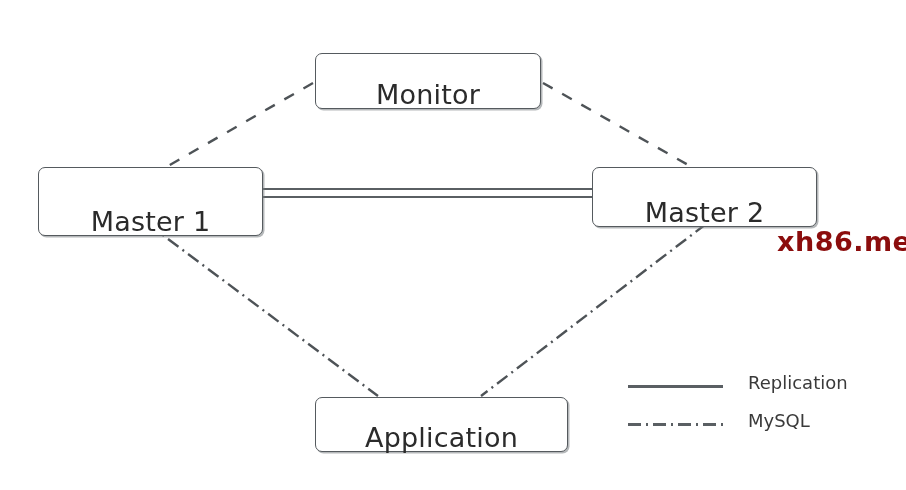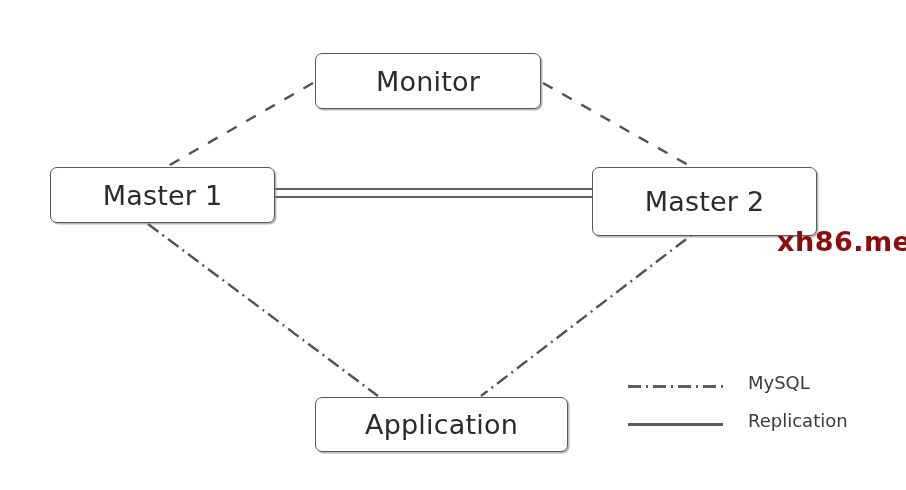--- a/index.html
+++ b/index.html
@@ -25,34 +25,34 @@
     height: 490px;
   }
   .node-box {
     position: absolute;
     box-sizing: border-box;
     border: 1.6px solid #555a5e;
     border-radius: 7px;
     background: #ffffff;
     box-shadow: 1.5px 1.5px 0 0 rgba(120,125,130,0.55);
     display: flex;
-    align-items: center;
+    align-items: flex-end;
     justify-content: center;
   }
   .node-label {
     font-family: "DejaVu Sans", sans-serif;
     font-size: 27px;
     color: #2b2b2b;
     letter-spacing: 0.2px;
     line-height: 1;
     white-space: nowrap;
   }
   #node-monitor   { left: 315px; top: 53px;  width: 226px; height: 56px; }
-  #node-master-1  { left: 50px;  top: 167px; width: 225px; height: 56px; }
-  #node-master-2  { left: 592px; top: 167px; width: 225px; height: 69px; }
+  #node-master-1  { left: 38px;  top: 167px; width: 225px; height: 69px; }
+  #node-master-2  { left: 592px; top: 167px; width: 225px; height: 60px; }
   #node-application { left: 315px; top: 397px; width: 253px; height: 55px; }
 
   #watermark {
     position: absolute;
     left: 777px;
     top: 226px;
     font-family: "DejaVu Sans", sans-serif;
     font-size: 27px;
     font-weight: bold;
     color: #8b0d0d;
@@ -125,30 +125,30 @@
     <span class="node-label">Application</span>
   </div>
 
   <div id="watermark">xh86.me</div>
 
   <div id="legend">
 
     <div class="legend-row">
       <span class="legend-sample">
         <svg width="95" height="5" viewBox="0 0 95 5" xmlns="http://www.w3.org/2000/svg">
-          <line x1="0" y1="2.5" x2="95" y2="2.5" stroke="#5a5f63" stroke-width="3" stroke-dasharray="13 5 2 5"></line>
+          <line x1="0" y1="2.5" x2="95" y2="2.5" stroke="#5a5f63" stroke-width="3"></line>
         </svg>
       </span>
-      <span class="legend-text">MySQL</span>
+      <span class="legend-text">Replication</span>
     </div>
 
     <div class="legend-row">
       <span class="legend-sample">
         <svg width="95" height="5" viewBox="0 0 95 5" xmlns="http://www.w3.org/2000/svg">
-          <line x1="0" y1="2.5" x2="95" y2="2.5" stroke="#5a5f63" stroke-width="3"></line>
+          <line x1="0" y1="2.5" x2="95" y2="2.5" stroke="#5a5f63" stroke-width="3" stroke-dasharray="13 5 2 5"></line>
         </svg>
       </span>
-      <span class="legend-text">Replication</span>
+      <span class="legend-text">MySQL</span>
     </div>
 
 
   </div>
 </div>
 
 </body></html>

